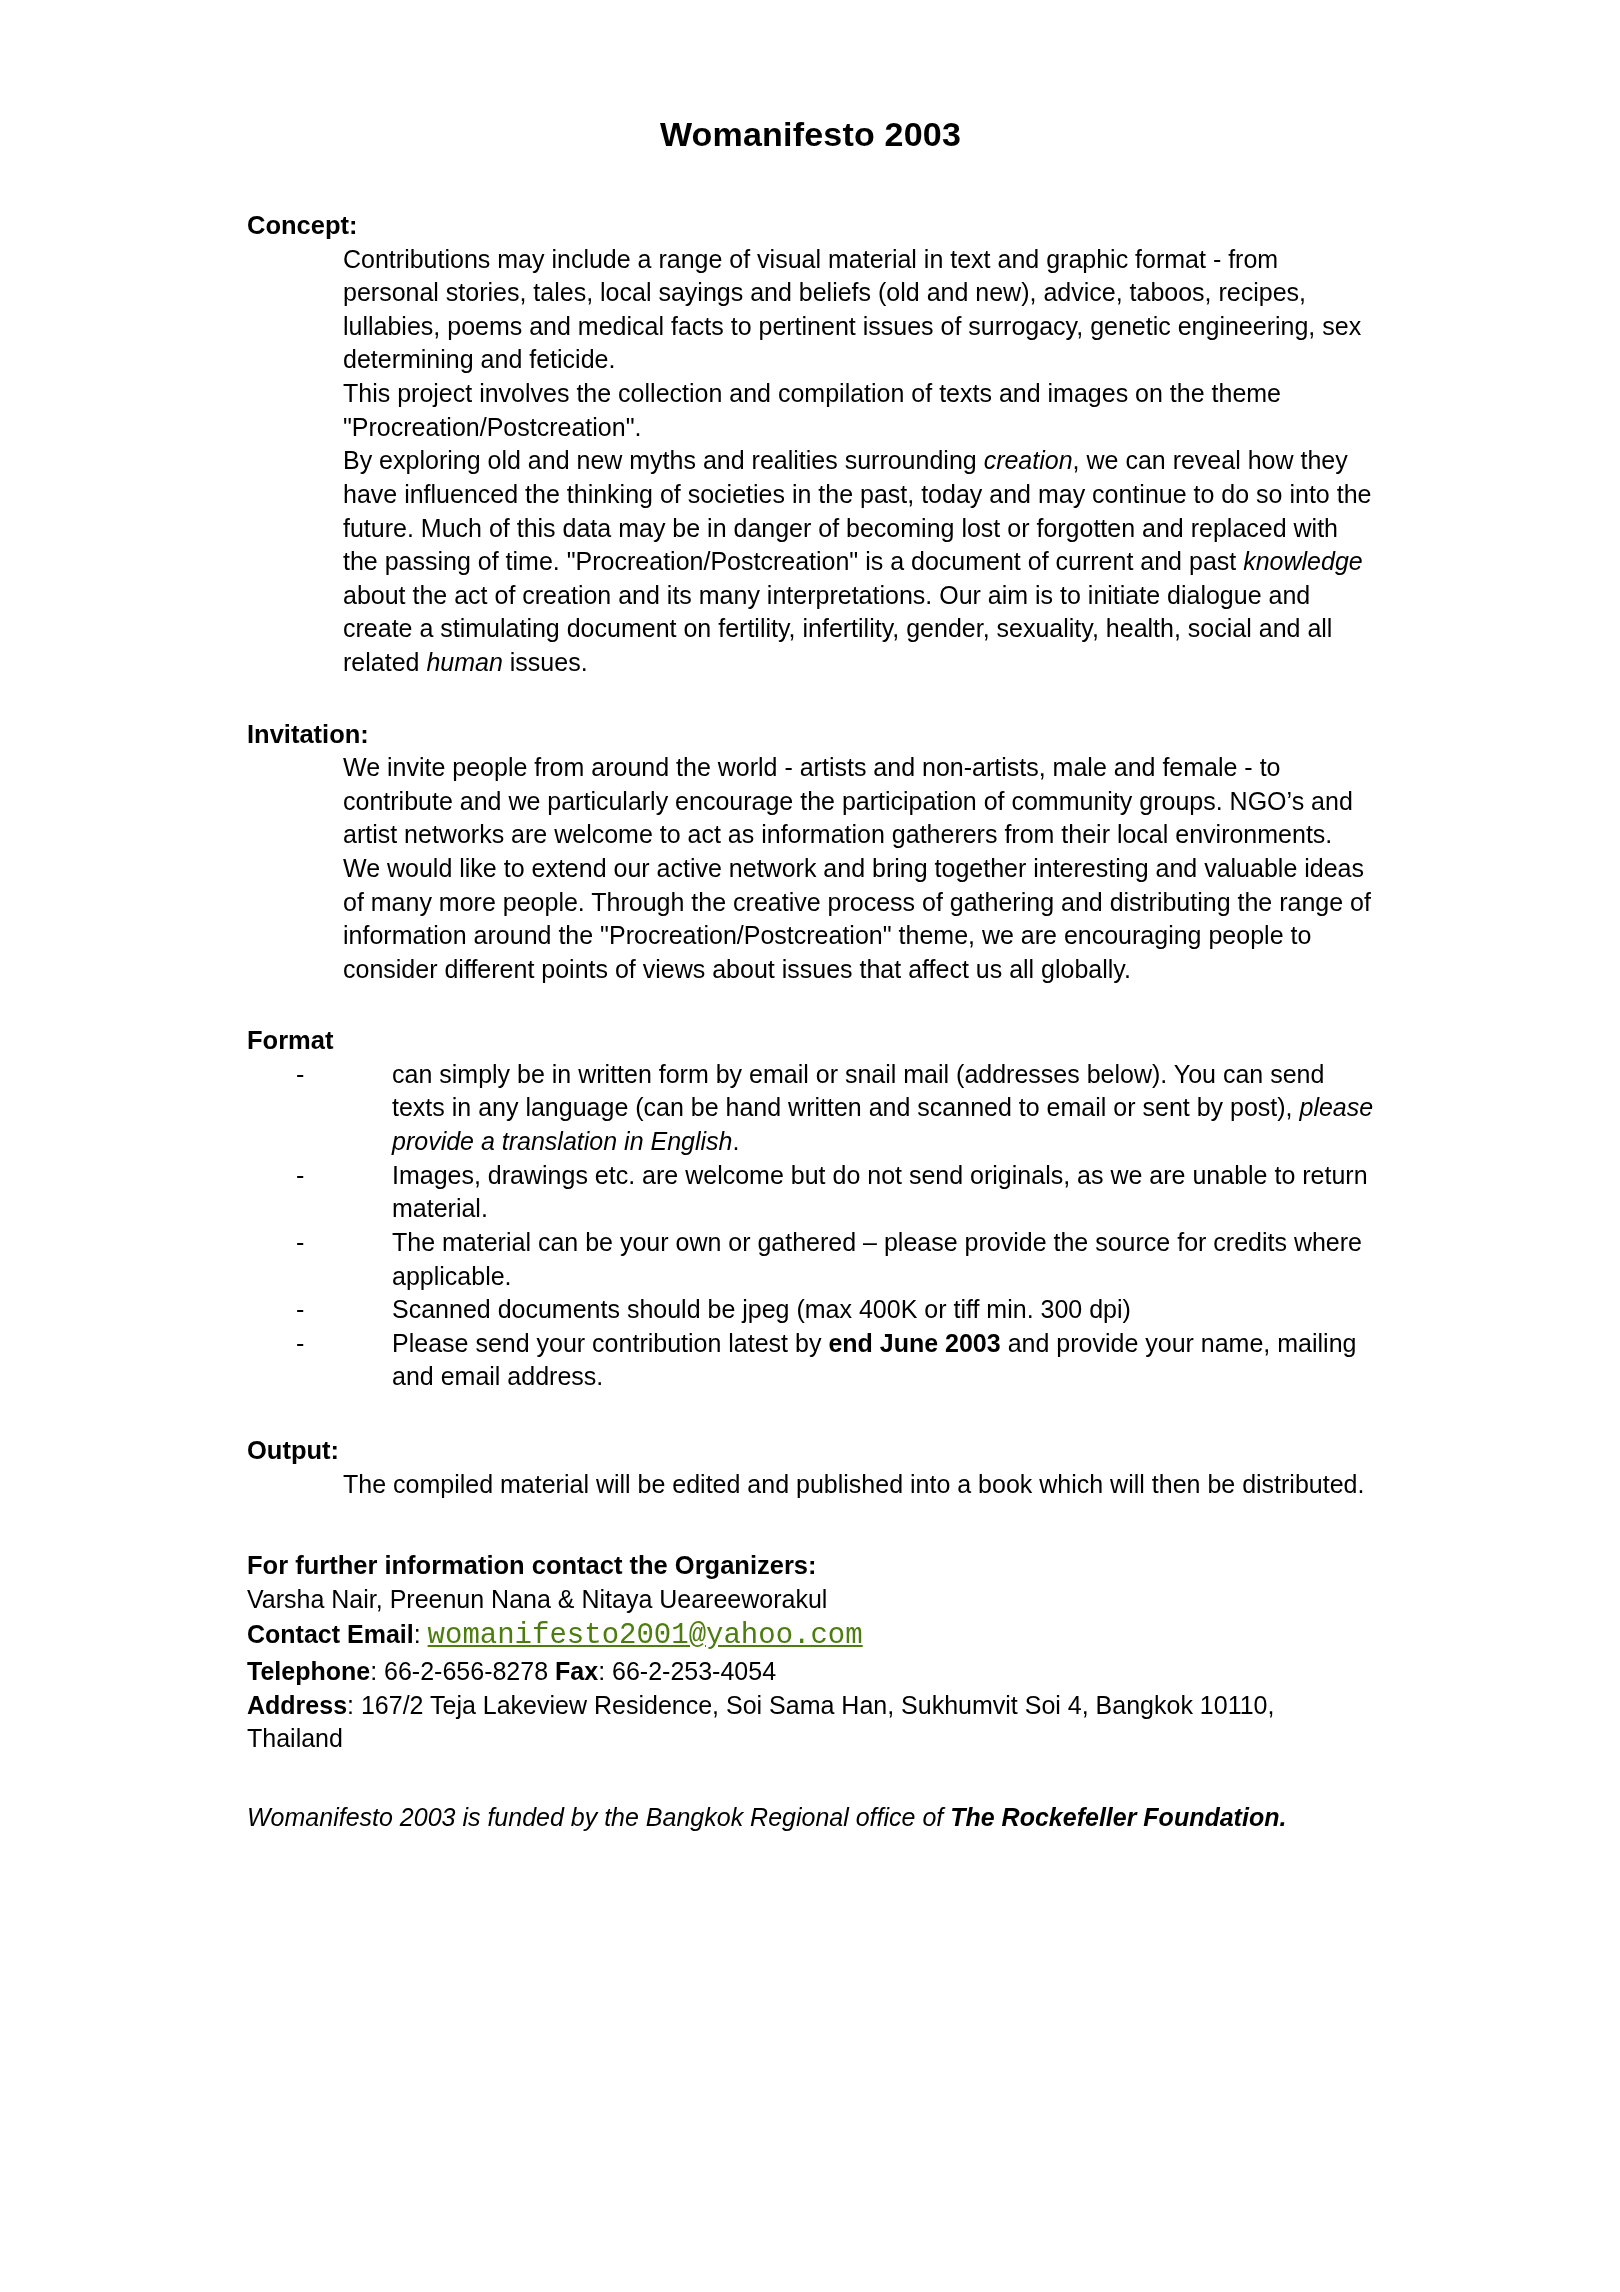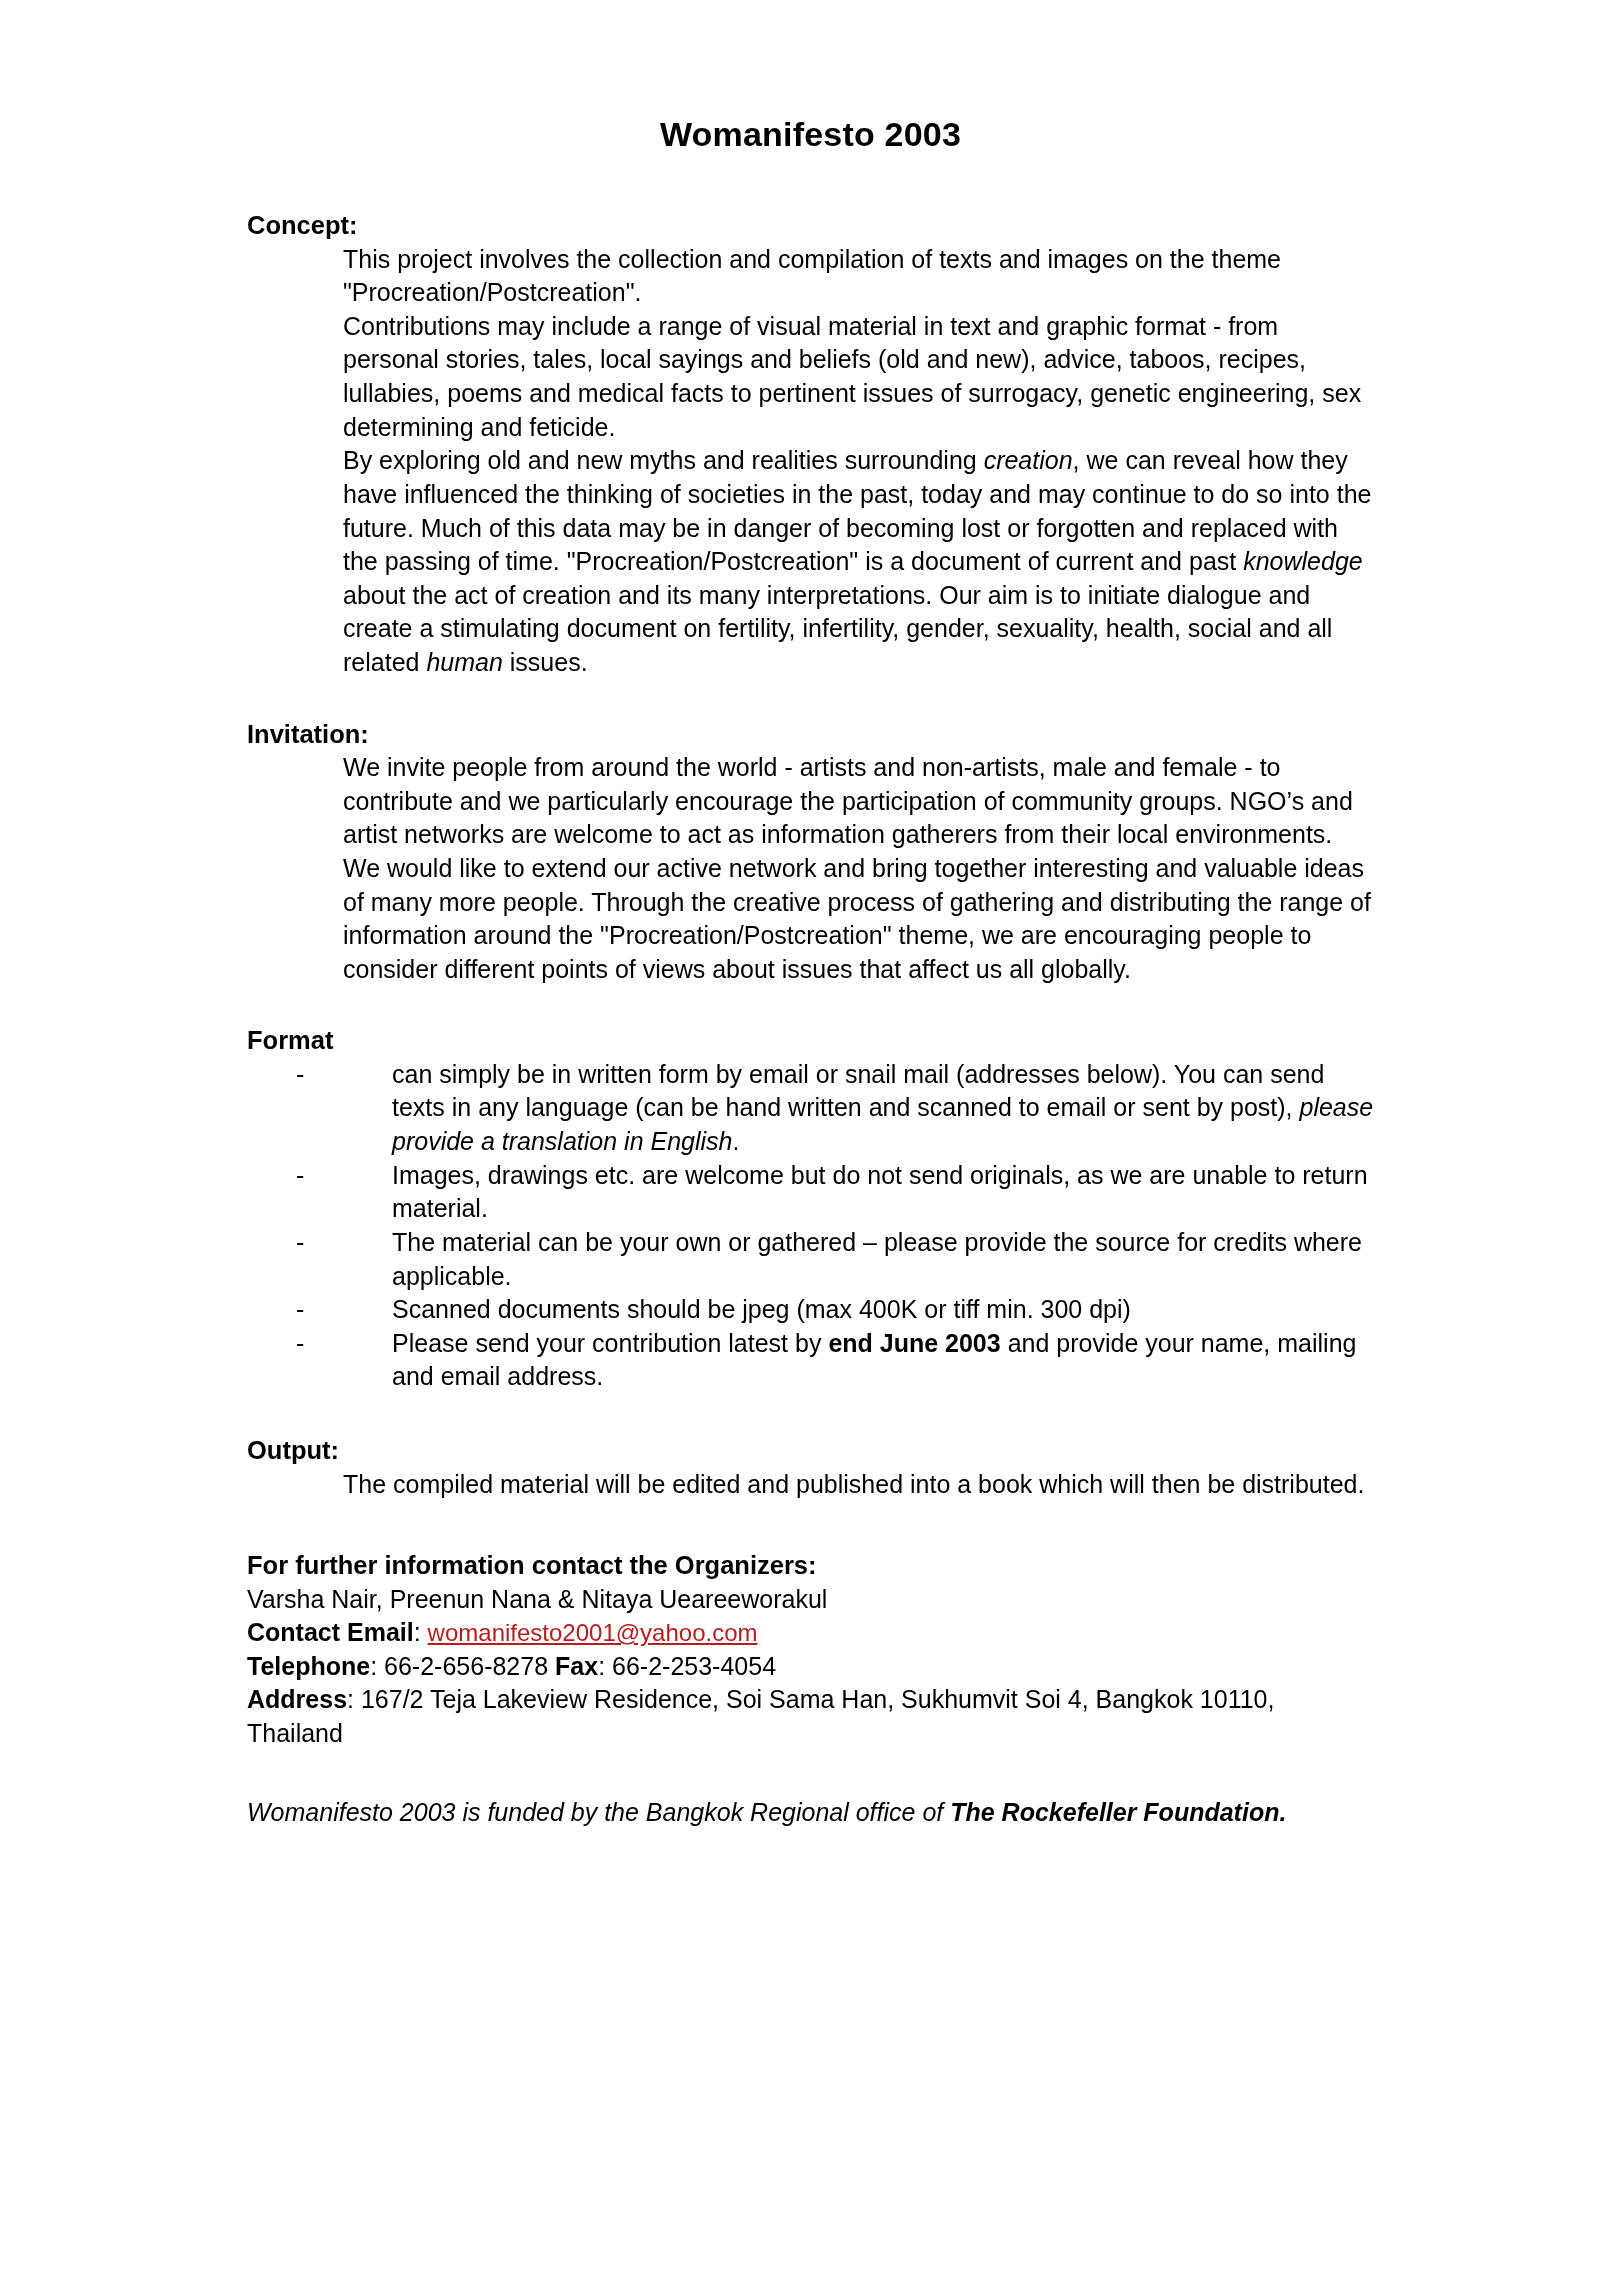--- a/index.html
+++ b/index.html
@@ -94,24 +94,24 @@
 
   
   .contact-block {
     margin: 0;
     font-size: 25px;
     line-height: 1.345;
   }
   .contact-block p { margin: 0; }
   .contact-block .lbl { font-weight: bold; }
   .email-link {
-    color: #b91c1c;
+    color: #4d7c0f;
     text-decoration: underline;
-    font-family: Liberation Sans, sans-serif;
-    font-size: 24px;
+    font-family: Liberation Mono, monospace;
+    font-size: 29px;
   }
 
   
   .footer-note {
     margin: 0;
     padding-top: 45px;
     font-size: 25px;
     line-height: 1.345;
     font-style: italic;
   }
@@ -124,22 +124,22 @@
 <body>
 
 <div class="page">
   <div class="content">
 
     <h1 class="doc-title">Womanifesto 2003</h1>
 
 
     <h2 class="section-heading sec-concept">Concept:</h2>
     <div class="body-block">
+      <p>Contributions may include a range of visual material in text and graphic format - from personal stories, tales, local sayings and beliefs (old and new), advice, taboos, recipes, lullabies, poems and medical facts to pertinent issues of surrogacy, genetic engineering, sex determining and feticide.</p>
       <p>This project involves the collection and compilation of texts and images on the theme "Procreation/Postcreation".</p>
-      <p>Contributions may include a range of visual material in text and graphic format - from personal stories, tales, local sayings and beliefs (old and new), advice, taboos, recipes, lullabies, poems and medical facts to pertinent issues of surrogacy, genetic engineering, sex determining and feticide.</p>
       <p><span>By exploring old and new myths and realities surrounding </span><span class="ital">creation</span><span>, we can reveal how they have influenced the thinking of societies in the past, today and may continue to do so into the future. Much of this data may be in danger of becoming lost or forgotten and replaced with the passing of time. "Procreation/Postcreation" is a document of current and past </span><span class="ital">knowledge</span><span> about the act of creation and its many interpretations. Our aim is to initiate dialogue and create a stimulating document on fertility, infertility, gender, sexuality, health, social and all related </span><span class="ital">human</span><span> issues.</span></p>
     </div>
 
     <h2 class="section-heading sec-invitation">Invitation:</h2>
     <div class="body-block">
       <p>We invite people from around the world - artists and non-artists, male and female - to contribute and we particularly encourage the participation of community groups. NGO’s and artist networks are welcome to act as information gatherers from their local environments.</p>
       <p>We would like to extend our active network and bring together interesting and valuable ideas of many more people. Through the creative process of gathering and distributing the range of information around the "Procreation/Postcreation" theme, we are encouraging people to consider different points of views about issues that affect us all globally.</p>
     </div>
 
     <h2 class="section-heading sec-format">Format</h2>

